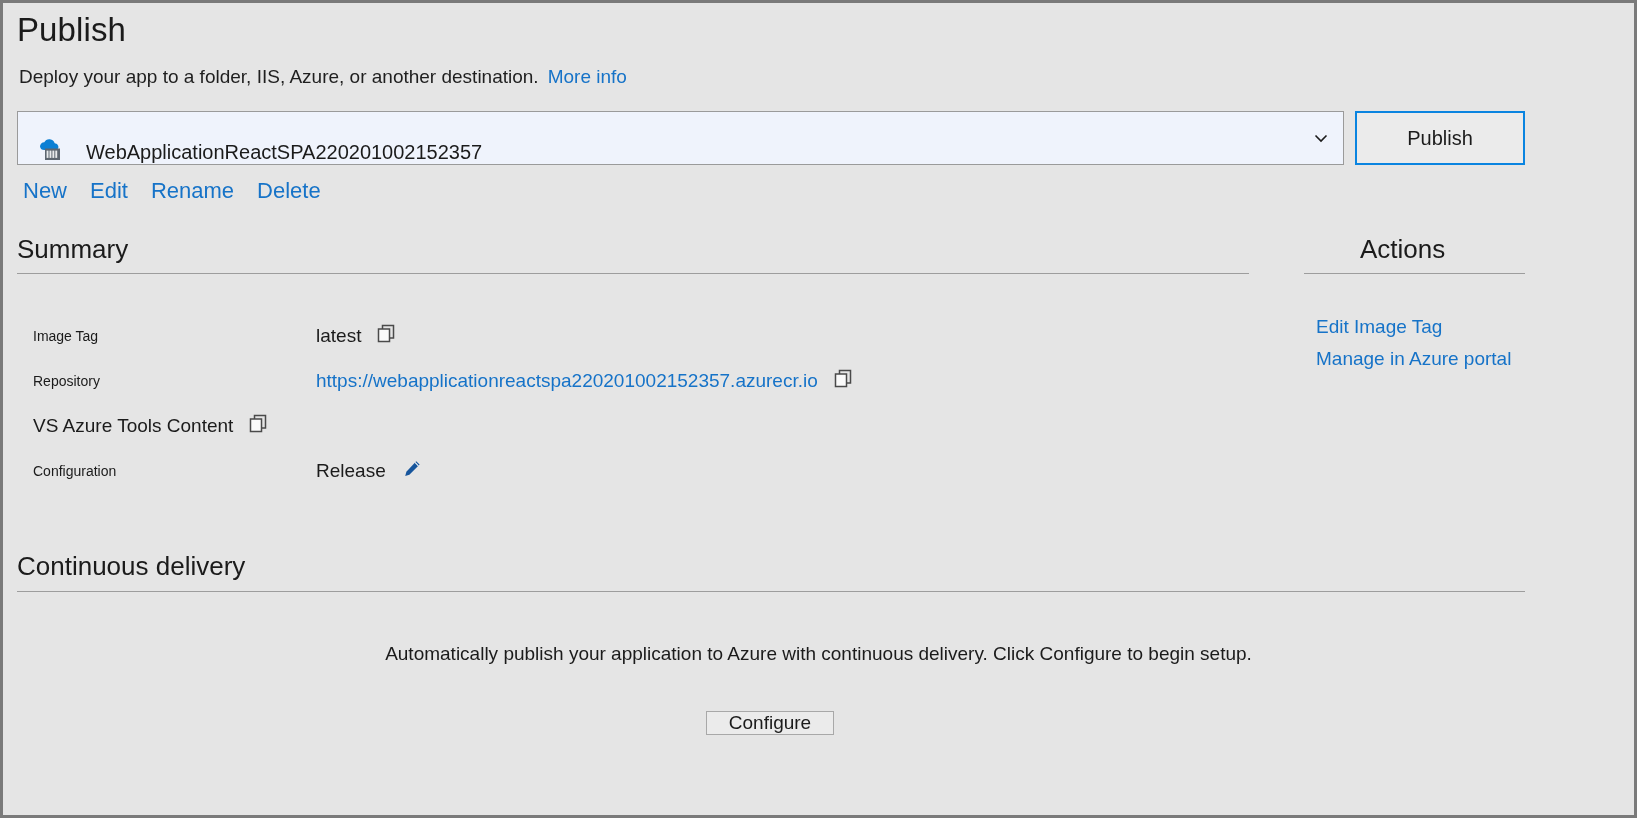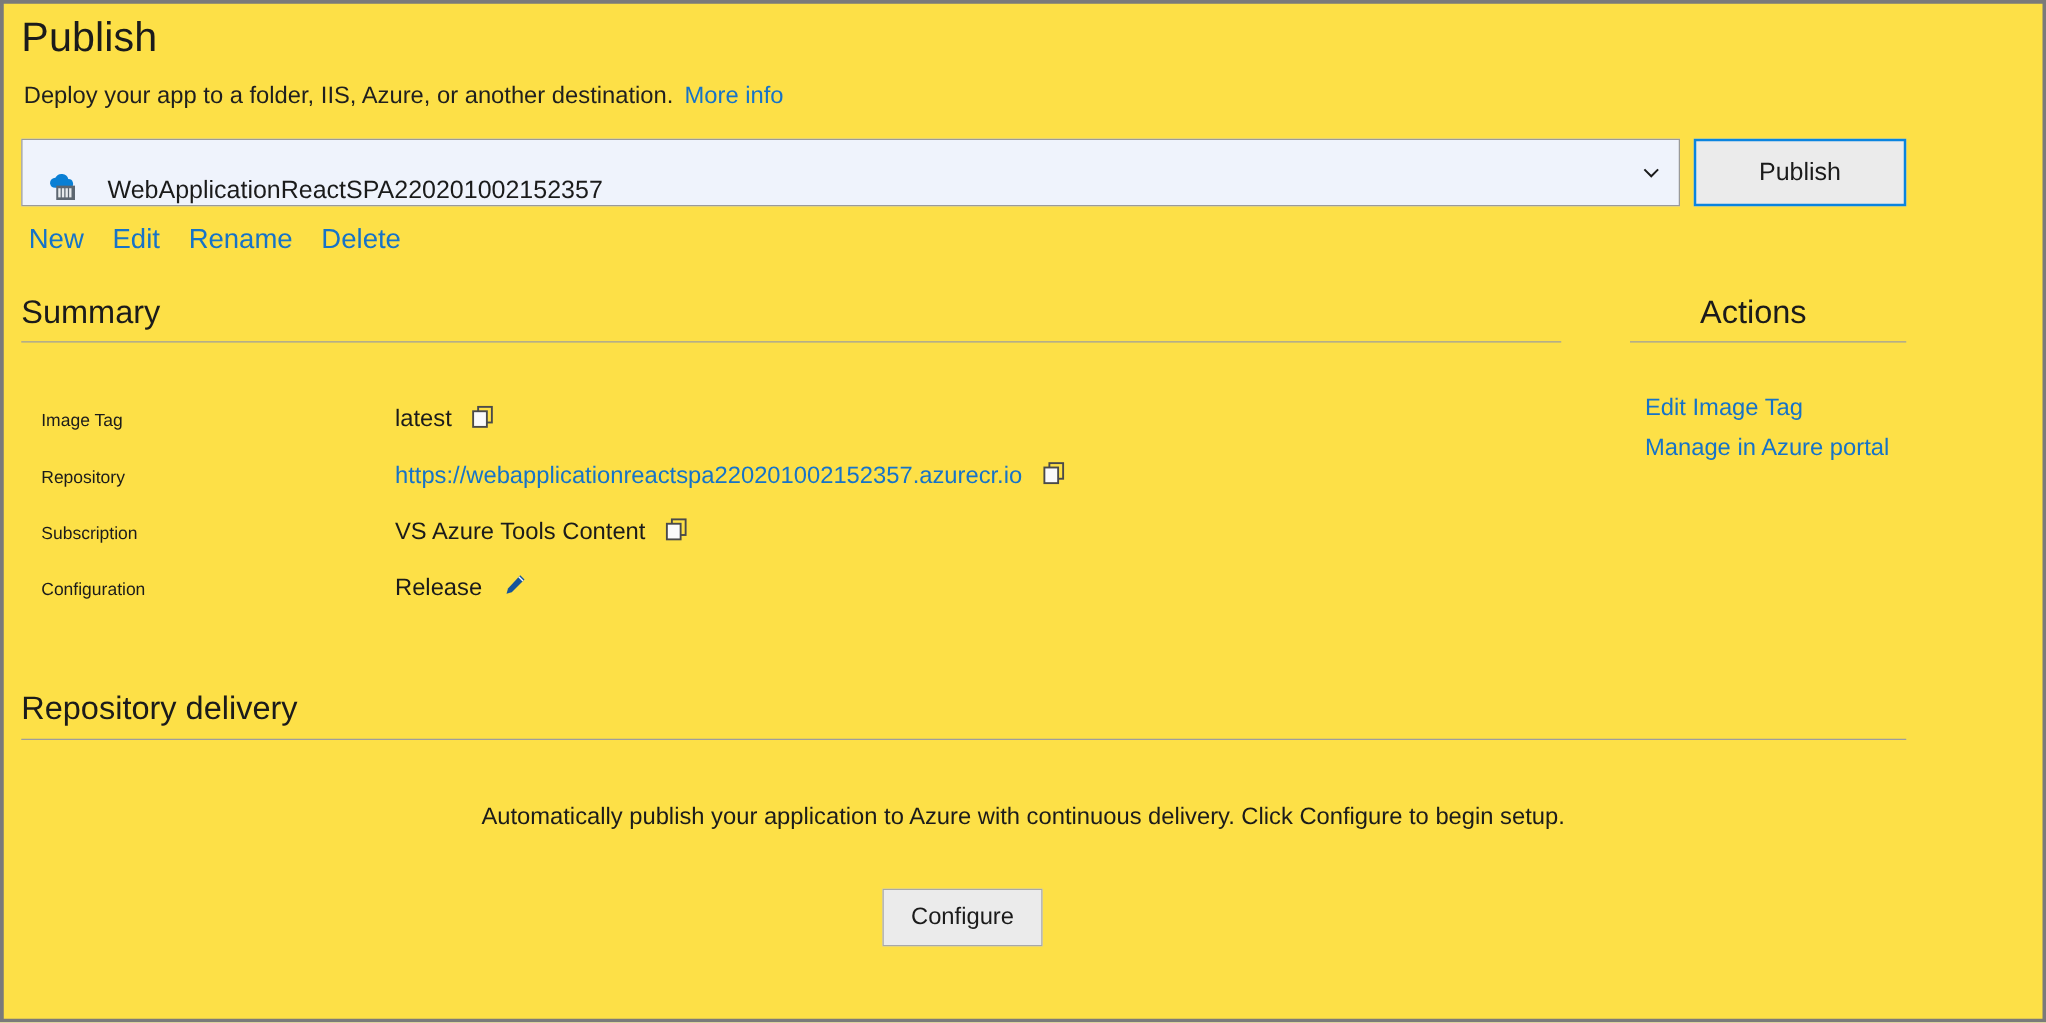--- a/index.html
+++ b/index.html
@@ -9,21 +9,21 @@
   }
   body {
     font-family: "Liberation Sans", sans-serif;
     color: #1e1e1e;
   }
   #app-window {
     position: relative;
     width: 1637px;
     height: 818px;
     box-sizing: border-box;
-    background: #fde047;
+    background: #e5e5e5;
     border: 3px solid #7a7a7a;
     overflow: hidden;
   }
 
   
   .page-title {
     position: absolute;
     left: 14px;
     top: 8px;
     font-size: 33px;
@@ -197,21 +197,21 @@
     top: 640px;
     text-align: center;
     font-size: 19px;
     color: #1b1b1b;
   }
   .configure-btn {
     position: absolute;
     left: 703px;
     top: 708px;
     width: 128px;
-    height: 46px;
+    height: 24px;
     box-sizing: border-box;
     background: #ebebeb;
     border: 1px solid #a8a8a8;
     font-family: "Liberation Sans", sans-serif;
     font-size: 19px;
     color: #1b1b1b;
     cursor: pointer;
     padding: 0;
   }
 </style>
@@ -275,21 +275,20 @@
       <span class="summary-value link">https://webapplicationreactspa220201002152357.azurecr.io</span>
       <span class="copy-icon">
         <svg width="19" height="19" viewBox="0 0 19 19">
           <rect x="5.5" y="1.5" width="11" height="12.5" fill="none" stroke="#4a4a4a" stroke-width="1.5"></rect>
           <rect x="1.5" y="5" width="11" height="12.5" fill="#fafafa" stroke="#4a4a4a" stroke-width="1.5"></rect>
         </svg>
       </span>
     </div>
 
     <div class="summary-row">
-      <span class="summary-label">Subscription</span>
       <span class="summary-value">VS Azure Tools Content</span>
       <span class="copy-icon">
         <svg width="19" height="19" viewBox="0 0 19 19">
           <rect x="5.5" y="1.5" width="11" height="12.5" fill="none" stroke="#4a4a4a" stroke-width="1.5"></rect>
           <rect x="1.5" y="5" width="11" height="12.5" fill="#fafafa" stroke="#4a4a4a" stroke-width="1.5"></rect>
         </svg>
       </span>
     </div>
 
     <div class="summary-row">
@@ -306,20 +305,20 @@
   </div>
 
   <div class="section-head" id="actions-head">Actions</div>
   <div class="section-rule" id="actions-rule"></div>
 
   <div class="actions-list">
     <a>Edit Image Tag</a>
     <a>Manage in Azure portal</a>
   </div>
 
-  <div class="section-head" id="cd-head">Repository delivery</div>
+  <div class="section-head" id="cd-head">Continuous delivery</div>
   <div class="section-rule" id="cd-rule"></div>
 
   <div class="cd-message">Automatically publish your application to Azure with continuous delivery. Click Configure to begin setup.</div>
 
   <button class="configure-btn">Configure</button>
 
 </div>
 
 </body></html>

